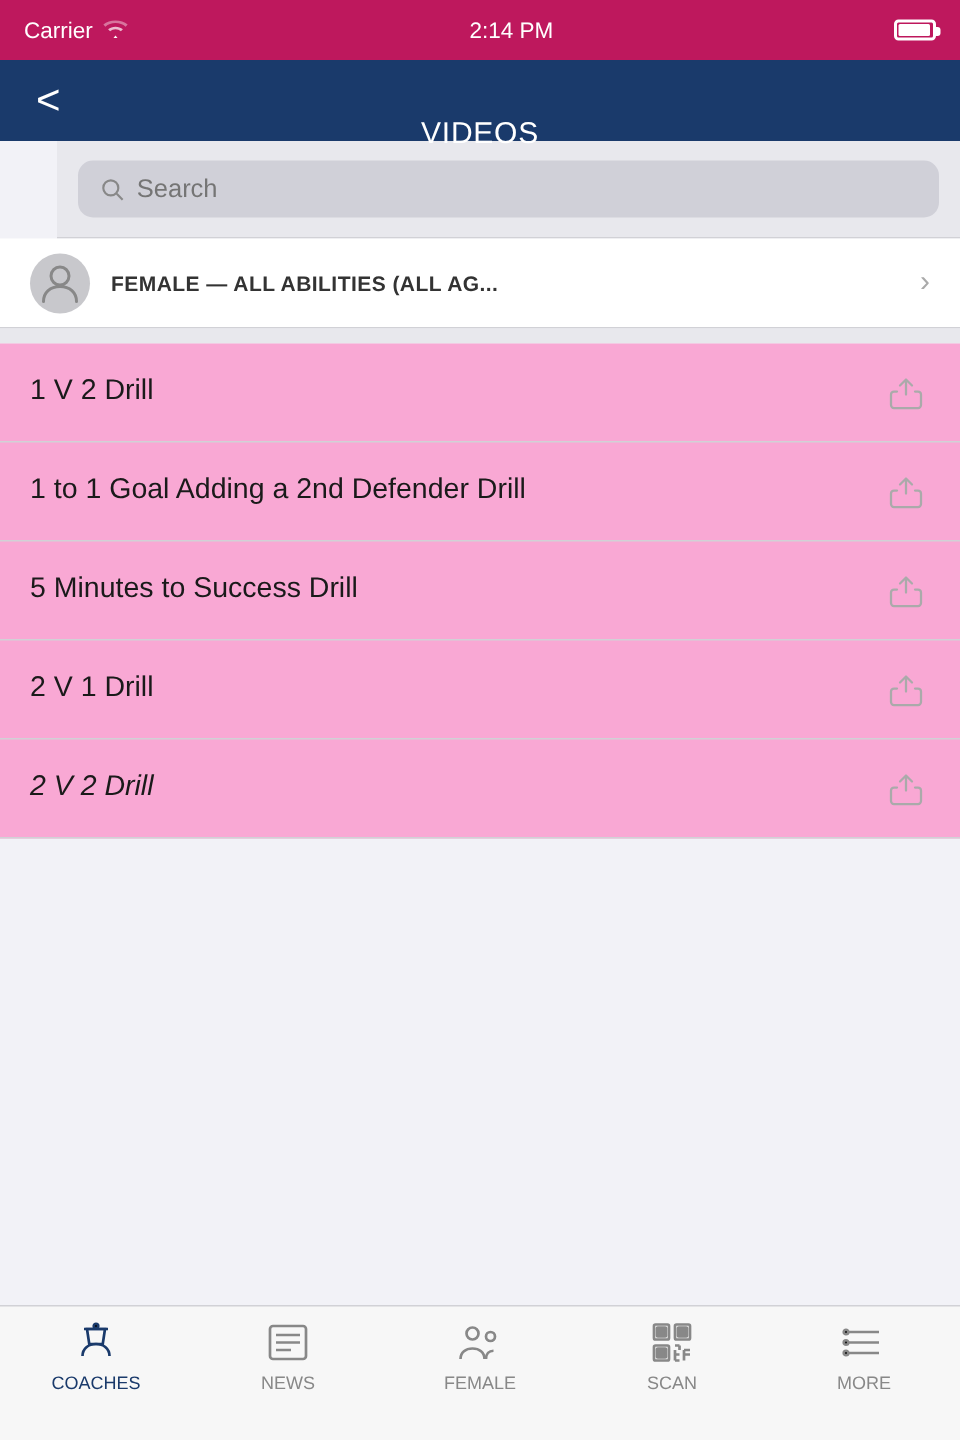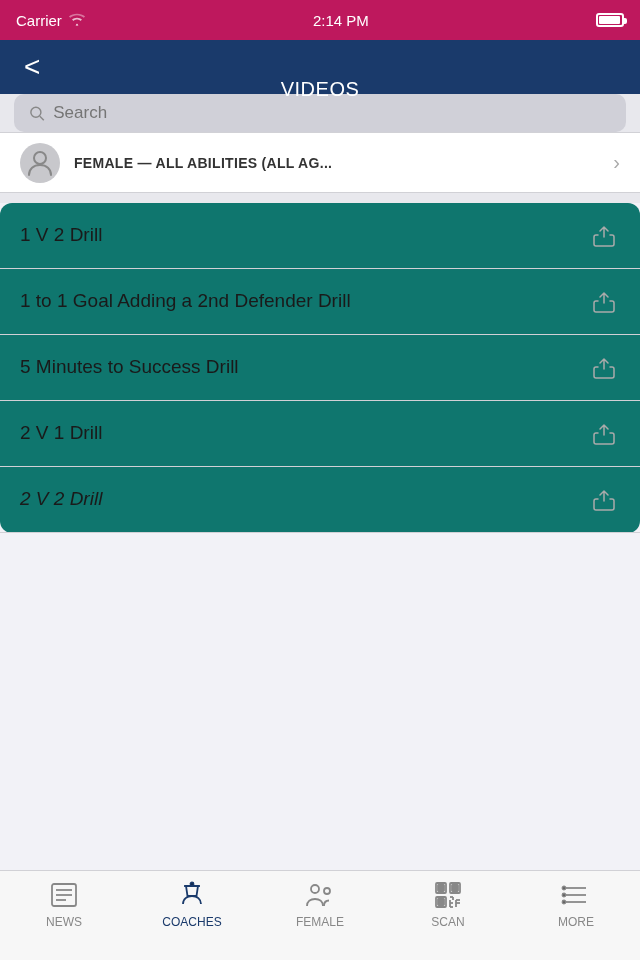--- a/index.html
+++ b/index.html
@@ -54,22 +54,23 @@
       color: white;
       font-size: 28px;
       font-weight: 300;
       cursor: pointer;
       padding: 4px 8px;
     }
 
     
     .search-container {
       background: #e8e8ed;
-      padding: 0 14px;
+      padding: 13px 14px;
       border-bottom: 1px solid #d1d1d6;
+      margin-left: 38px;
     }
     .search-bar {
       background: #d0d0d8;
       border-radius: 10px;
       height: 38px;
       display: flex;
       align-items: center;
       gap: 8px;
       padding: 0 14px;
     }
@@ -113,22 +114,21 @@
     }
 
     
     .section-divider {
       height: 10px;
       background: #e8e8ed;
     }
 
     
     .list-container {
-      background: #0f766e;
-      border-radius: 12px;
+      background: #f9a8d4;
     }
     .list-item {
       display: flex;
       align-items: center;
       justify-content: space-between;
       padding: 0 20px;
       min-height: 66px;
       border-bottom: 1px solid #d1d1d6;
       cursor: pointer;
     }
@@ -287,41 +287,41 @@
       <svg viewBox="0 0 24 24">
         <path d="M12 3v10M12 3L8 7M12 3l4 4" stroke-linecap="round" stroke-linejoin="round"></path>
         <path d="M6 11H4a2 2 0 00-2 2v7a2 2 0 002 2h16a2 2 0 002-2v-7a2 2 0 00-2-2h-2" stroke-linecap="round"></path>
       </svg>
     </div>
   </div>
   </div>
 
 <div class="tab-bar">
 
-<div class="tab-item">
+<div class="tab-item active">
+    <div class="tab-icon">
+        <svg viewBox="0 0 30 30" fill="none" stroke="#1a3a6b" stroke-width="1.8">
+    <path d="M6 24c0-5 4-8 9-8s9 3 9 8"></path>
+    <path d="M9 6h12l-1.5 10H10.5L9 6z"></path>
+    <path d="M7 6h16"></path>
+    <circle cx="15" cy="4" r="1.5" fill="currentColor"></circle>
+  </svg>
+      </div>
+    <span class="tab-label" style="color:#1a3a6b">COACHES</span>
+  </div>
+    <div class="tab-item">
     <div class="tab-icon">
         <svg viewBox="0 0 30 30" fill="none" stroke="#888" stroke-width="1.8">
     <rect x="3" y="4" width="24" height="22" rx="2"></rect>
     <line x1="7" y1="10" x2="23" y2="10"></line>
     <line x1="7" y1="15" x2="23" y2="15"></line>
     <line x1="7" y1="20" x2="17" y2="20"></line>
   </svg>
       </div>
     <span class="tab-label" style="color:#888">NEWS</span>
-  </div>
-    <div class="tab-item active">
-    <div class="tab-icon">
-        <svg viewBox="0 0 30 30" fill="none" stroke="#1a3a6b" stroke-width="1.8">
-    <path d="M6 24c0-5 4-8 9-8s9 3 9 8"></path>
-    <path d="M9 6h12l-1.5 10H10.5L9 6z"></path>
-    <path d="M7 6h16"></path>
-    <circle cx="15" cy="4" r="1.5" fill="currentColor"></circle>
-  </svg>
-      </div>
-    <span class="tab-label" style="color:#1a3a6b">COACHES</span>
   </div>
     <div class="tab-item">
     <div class="tab-icon">
         <svg viewBox="0 0 30 30" fill="none" stroke="#888" stroke-width="1.8">
     <circle cx="10" cy="9" r="4"></circle>
     <path d="M2 26c0-4.5 3.5-7 8-7s8 2.5 8 7"></path>
     <circle cx="22" cy="11" r="3"></circle>
     <path d="M19 26c0-3.5 2-5.5 5-5.5"></path>
   </svg>
       </div>

